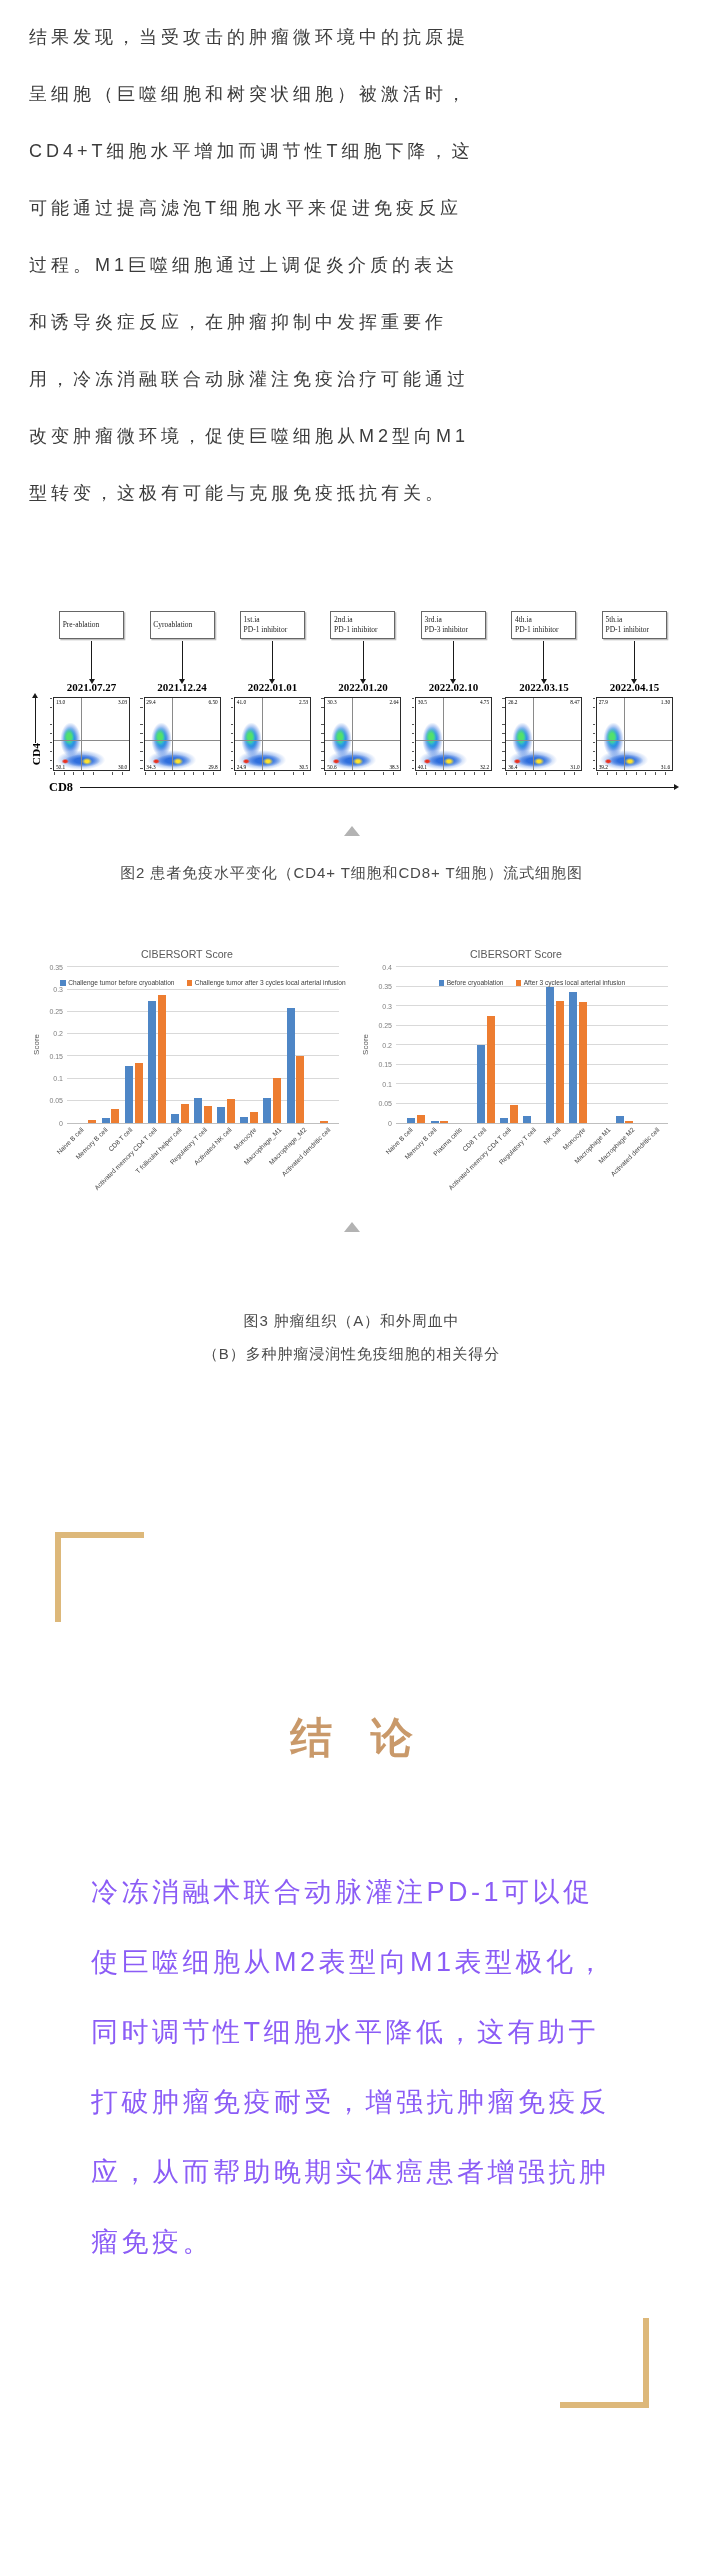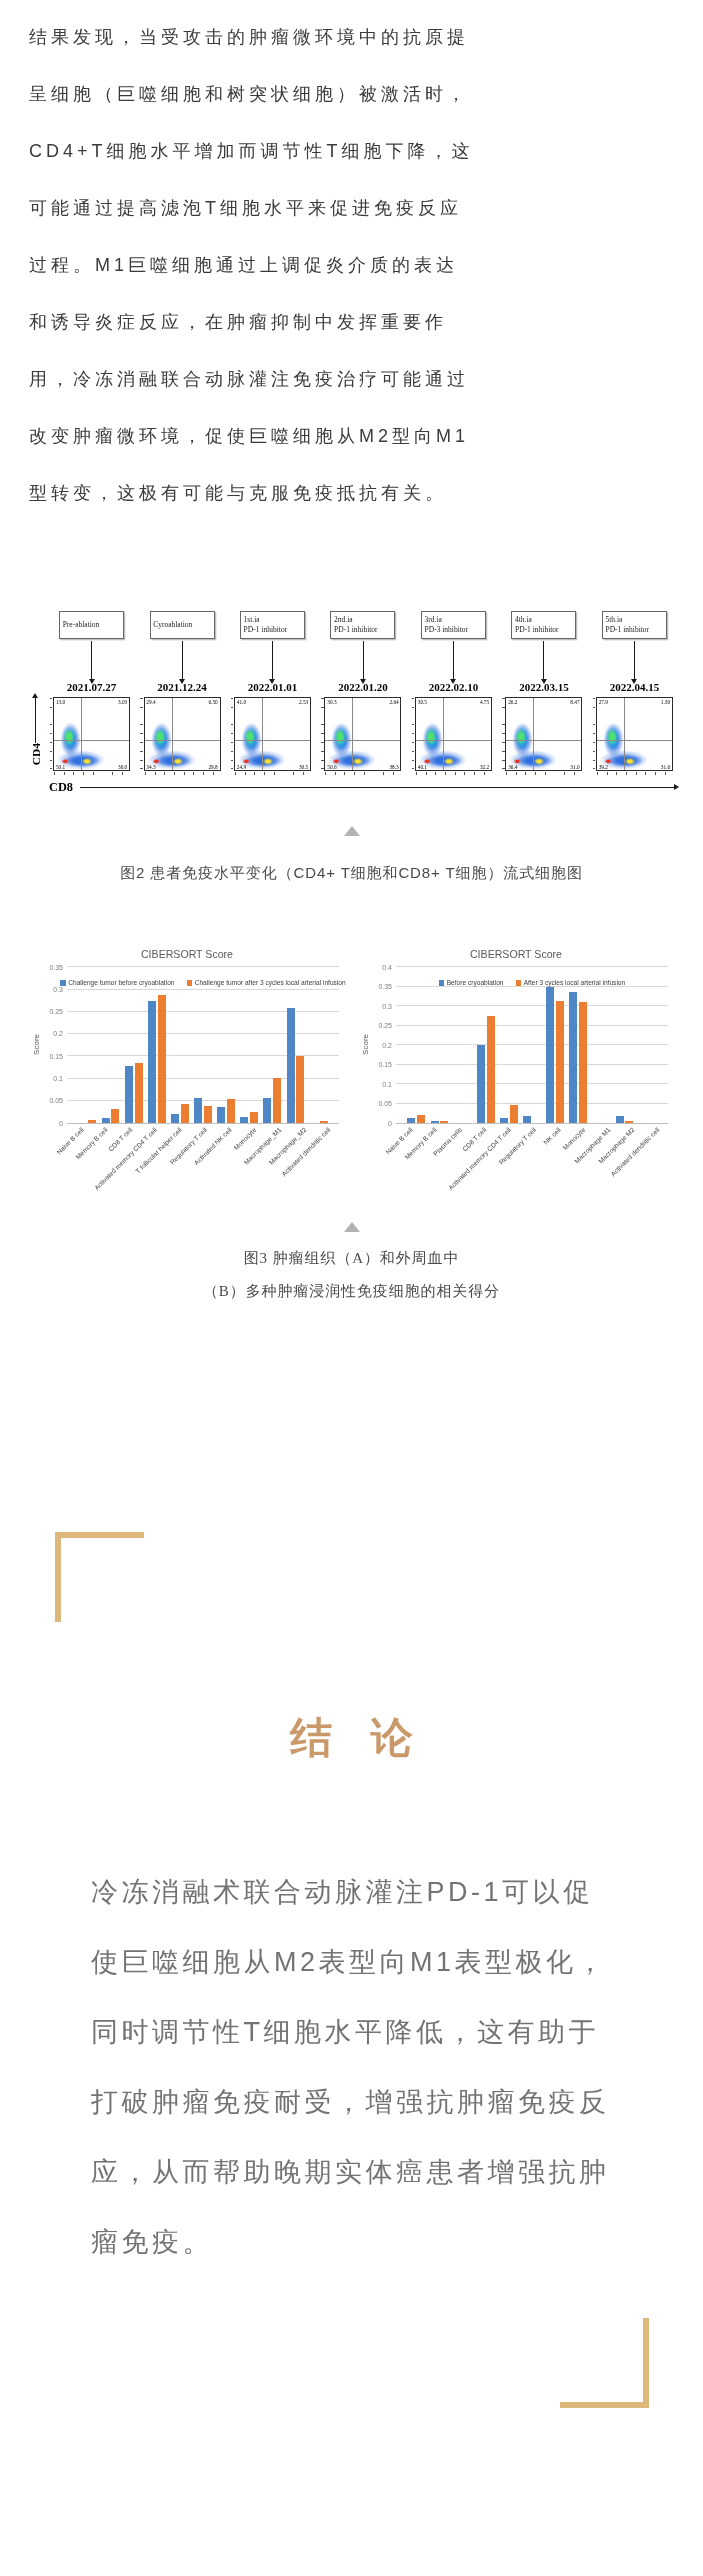--- a/index.html
+++ b/index.html
@@ -62,21 +62,21 @@
         border-left:5.3px solid #1a1a1a;}
 
   
   .tri{position:absolute;left:50%;transform:translateX(-50%);width:0;height:0;
         border-left:8px solid transparent;border-right:8px solid transparent;
         border-bottom:10.6px solid #b3b3b3;}
   .tri1{top:826px;} .tri2{top:1222px;}
   .cap{position:absolute;width:100%;text-align:center;font-size:15px;
         letter-spacing:0.9px;color:#4a4a4a;}
   .cap2{top:864px;}
-  .cap3{top:1242px;line-height:33px;font-family:Liberation Serif, serif;}
+  .cap3{top:1304px;line-height:33px;}
 
   
   .charts{position:absolute;top:946px;left:28px;width:647px;display:flex;
         justify-content:space-between;}
   .chart{position:relative;width:318px;height:255px;}
   .c-title{text-align:center;font-size:10.6px;color:#595959;height:14px;margin-top:1.8px;}
   .c-ylab{position:absolute;left:3.5px;top:88px;writing-mode:vertical-rl;
         transform:rotate(180deg);font-size:8px;color:#595959;}
   .c-plot{position:relative;margin:5.3px 7px 0 39px;height:156px;
         border-bottom:0.9px solid #bfbfbf;}
@@ -99,21 +99,21 @@
   
   .bracket{position:absolute;box-sizing:border-box;}
   .bracket-tl{top:1532px;left:55px;width:89px;height:90px;
         border-top:6.2px solid #DDB87A;border-left:6.2px solid #DDB87A;}
   .bracket-br{top:2318px;left:560px;width:89px;height:90px;
         border-bottom:6.2px solid #DDB87A;border-right:6.2px solid #DDB87A;}
   .conclusion-heading{position:absolute;top:1710px;width:100%;text-align:center;
         font-family:"Liberation Serif", serif;font-weight:bold;font-size:42px;
         letter-spacing:14px;text-indent:14px;color:#C9996A;}
   .conclusion-text{position:absolute;top:1857px;left:91px;width:533px;
-        font-size:27px;line-height:70px;letter-spacing:3.5px;color:#737373;
+        font-size:27px;line-height:70px;letter-spacing:3.5px;color:#8b5cf6;
         white-space:pre-line;}
 </style>
 </head>
 <body>
 
 <div class="page">
 
   <div class="intro">结果发现，当受攻击的肿瘤微环境中的抗原提
 呈细胞（巨噬细胞和树突状细胞）被激活时，
 CD4+T细胞水平增加而调节性T细胞下降，这

